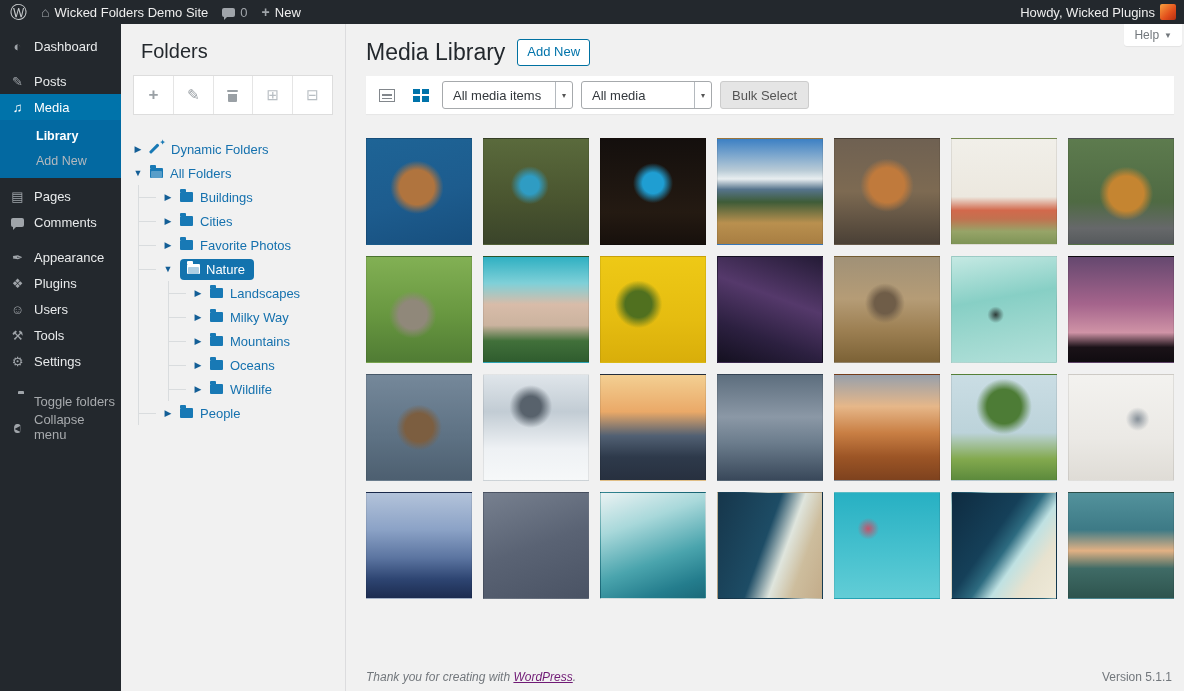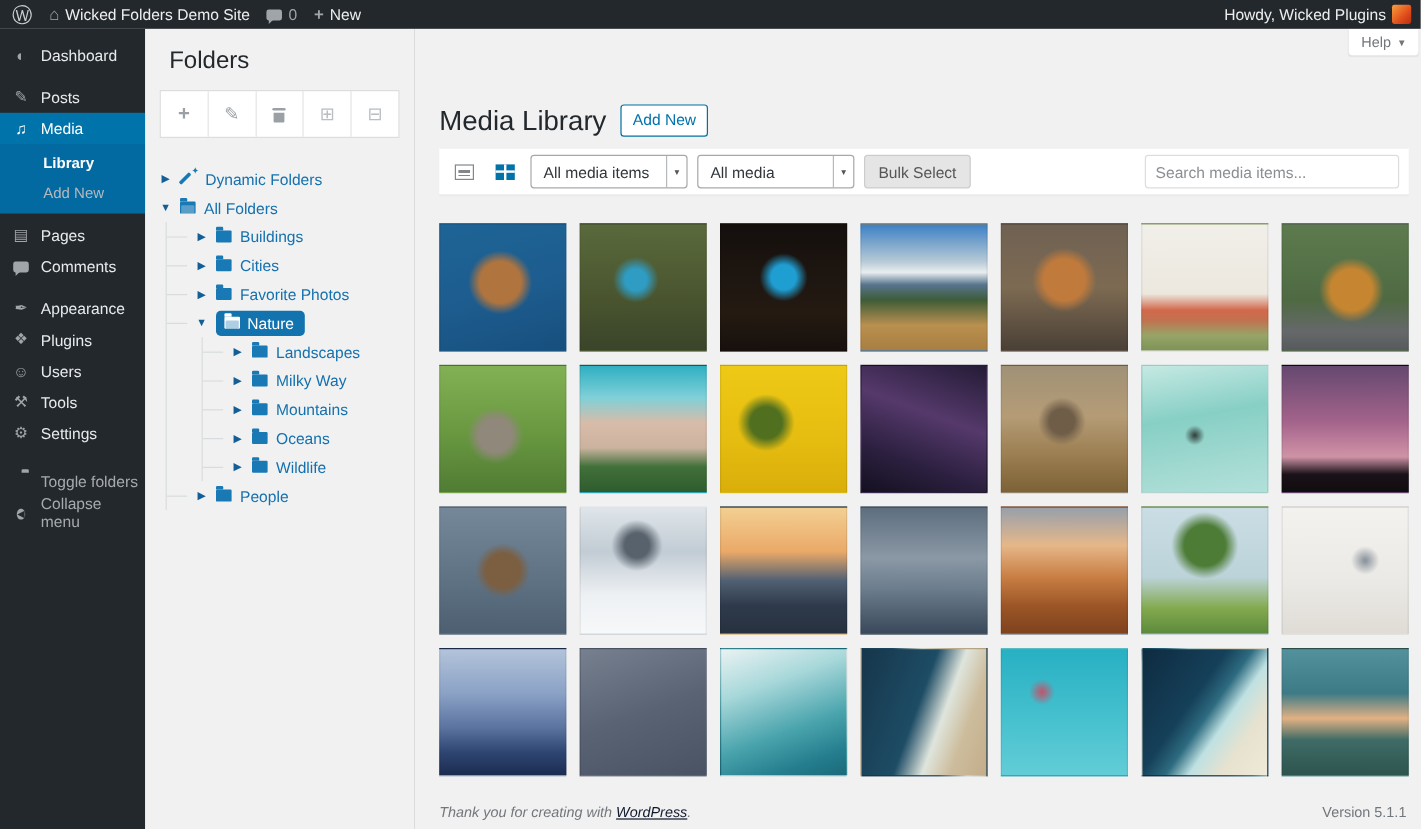--- a/index.html
+++ b/index.html
@@ -65,21 +65,21 @@
   .children { list-style:none; margin-left:5px; padding-left:24px; border-left:1px solid #d9dcde; }
   .children > li { position:relative; }
   .children > li::before { content:''; position:absolute; left:-24px; top:12px; width:17px; height:1px; background:#d9dcde; }
   .chip { display:inline-flex; align-items:center; gap:6px; background:#1373ae; color:#fff; border-radius:4px; padding:3px 9px 3px 7px; }
   .chip .tlabel { color:#fff; }
 
   
   .content { position:absolute; top:24px; left:346px; right:0; bottom:0; background:#f1f1f1; padding:14px 10px 0 20px; }
   .help-tab { position:absolute; top:0; right:2px; background:#fff; color:#72777c; font-size:12px;
     padding:4px 10px; border-radius:0 0 3px 3px; box-shadow:0 1px 1px rgba(0,0,0,.06); cursor:pointer; display:flex; gap:5px; align-items:center; }
-  .title-row { display:flex; align-items:center; gap:12px;margin-top:48px; }
+  .title-row { display:flex; align-items:center; gap:12px; }
   .page-title { font-size:23px; font-weight:400; color:#23282d; line-height:29px; }
   .add-new-btn { font-size:13px; color:#0073aa; background:#fff; border:1px solid #0071a1; border-radius:3px;
     padding:4px 9px; cursor:pointer; line-height:1.3; }
 
   .media-toolbar { margin-top:9px; background:#fff; height:38px; display:flex; align-items:center; gap:8px; padding:0 8px; box-shadow:0 1px 1px rgba(0,0,0,.04); }
   .view-btn { width:26px; height:24px; display:flex; align-items:center; justify-content:center; cursor:pointer; }
   .list-icon { width:16px; height:13px; border:1px solid #82878c; padding:2px 2px; background:repeating-linear-gradient(180deg,#82878c 0 2px,transparent 2px 4px); background-clip:content-box; }
   .grid-icon { width:16px; height:13px; background:#0073aa; position:relative; }
   .grid-icon::before { content:''; position:absolute; left:0; right:0; top:50%; margin-top:-1px; height:2px; background:#fff; }
   .grid-icon::after { content:''; position:absolute; top:0; bottom:0; left:50%; margin-left:-1px; width:2px; background:#fff; }
@@ -90,21 +90,21 @@
   .sel-date { min-width:131px; justify-content:space-between; }
   .bulk-btn { height:28px; padding:0 11px; font-size:13px; color:#555; background:#e5e5e5; border:1px solid #ccc; border-radius:3px; cursor:pointer; }
   .search-input { margin-left:auto; width:212px; height:28px; border:1px solid #ddd; border-radius:3px; padding:0 8px; font-size:13px; color:#32373c; font-family:inherit; background:#fff; }
   .search-input::placeholder { color:#8a8f94; }
 
   .grid { margin-top:24px; display:grid; grid-template-columns:repeat(7,106px); gap:11px; width:808px; }
   .photo { width:106px; height:107px; border:1px solid rgba(0,0,0,.08); cursor:pointer; }
 
   .footer { position:absolute; bottom:7px; left:20px; right:12px; display:flex; justify-content:space-between; font-size:12px; color:#72777c; }
   .thanks { font-style:italic; }
-  .thanks a { color:#0f172a; }
+  .thanks a { color:#701a75; }
   .version { color:#72777c; }
 </style>
 </head>
 <body>
 
 <div class="admin-bar">
   <div class="ab-left">
     <span class="wp-logo">Ⓦ</span>
     <span class="ab-item">
       <span class="home-glyph">⌂</span>
@@ -316,21 +316,20 @@
       </div>
     <div class="wp-select sel-media">
       <span class="value">All media items</span>
       <span class="caret-cell">▾</span>
     </div>
     <div class="wp-select sel-date">
       <span class="value">All media</span>
       <span class="caret-cell">▾</span>
     </div>
     <button class="bulk-btn">Bulk Select</button>
-    <input class="search-input" type="text" placeholder="Search media items..." style="">
   </div>
 
   <div class="grid">
 
   <div class="photo" style="background: radial-gradient(circle at 48% 46%, rgb(176, 116, 62) 22%, rgba(176, 116, 62, 0) 34%), linear-gradient(165deg, rgb(30, 100, 150), rgb(29, 92, 142) 55%, rgb(23, 79, 126));"></div>
       <div class="photo" style="background: radial-gradient(circle at 44% 44%, rgb(47, 156, 195) 11%, rgba(47, 156, 195, 0) 23%), linear-gradient(rgb(90, 106, 60), rgb(73, 84, 47) 60%, rgb(58, 68, 42));"></div>
       <div class="photo" style="background: radial-gradient(circle at 50% 42%, rgb(31, 158, 210) 13%, rgba(31, 158, 210, 0) 25%), linear-gradient(rgb(20, 15, 13), rgb(36, 26, 18) 70%, rgb(23, 16, 12));"></div>
       <div class="photo" style="background: linear-gradient(rgb(60, 128, 196), rgb(185, 203, 214) 30%, rgb(232, 238, 240) 38%, rgb(86, 116, 140) 48%, rgb(62, 92, 56) 60%, rgb(185, 144, 79) 80%, rgb(168, 126, 66));"></div>
       <div class="photo" style="background: radial-gradient(circle at 50% 44%, rgb(192, 122, 60) 22%, rgba(192, 122, 60, 0) 34%), linear-gradient(rgb(111, 97, 82), rgb(125, 106, 82) 50%, rgb(74, 64, 54));"></div>
       <div class="photo" style="background: linear-gradient(rgb(241, 239, 233), rgb(236, 232, 223) 55%, rgb(210, 105, 76) 68%, rgb(194, 113, 79) 76%, rgb(151, 164, 104) 88%, rgb(126, 148, 86));"></div>

